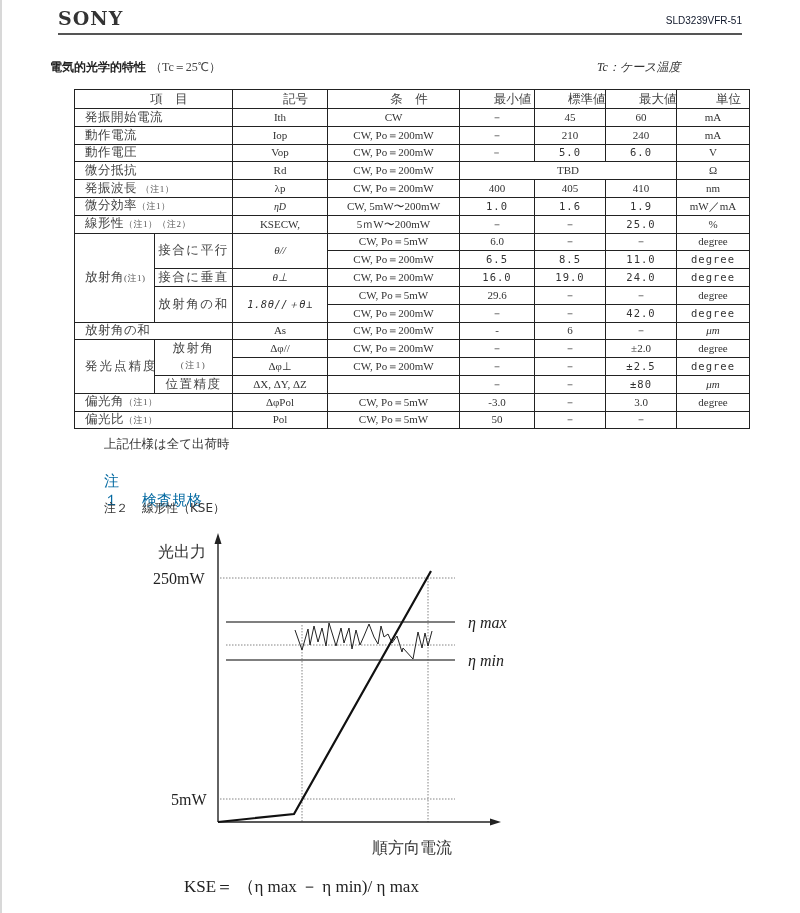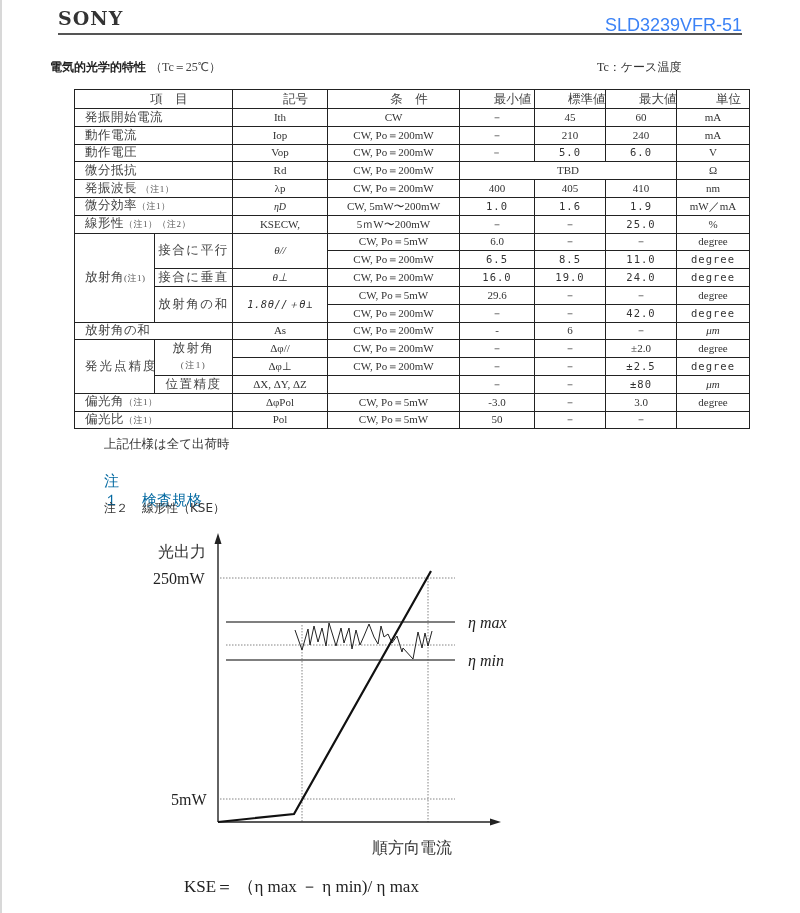--- a/index.html
+++ b/index.html
@@ -8,31 +8,31 @@
     background:#ffffff; color:#222;
     font-family: "DejaVu Serif", "Liberation Serif", serif;
   }
   .page-edge { position:absolute; left:0; top:0; width:2px; height:913px; background:#d8d8d8; }
   .logo {
     position:absolute; left:58px; top:7px;
     font-family:"DejaVu Serif", serif; font-weight:bold; font-size:19px; letter-spacing:1px; color:#333;
   }
   .model {
     position:absolute; right:58px; top:15px;
-    font-family:"Liberation Sans", sans-serif; font-size:18px; color:#3b82f6;
+    font-family:"Liberation Sans", sans-serif; font-size:10px; color:#0f172a;
   }
   .header-rule { position:absolute; left:58px; top:33px; width:684px; height:2px; background:#555; }
   .section-title {
     position:absolute; left:50px; top:59px; font-size:12px;
     font-family:"DejaVu Sans", sans-serif; font-weight:bold; color:#222;
   }
   .section-title .cond { font-weight:normal; font-family:"Liberation Serif", serif; color:#444; margin-left:4px; }
   .tc-note {
     position:absolute; left:597px; top:59px; font-size:12px;
-    font-family:"Liberation Serif", serif; color:#333;
+    font-family:"Liberation Serif", serif; color:#333;font-style:italic;
   }
 
   table.spec {
     position:absolute; left:74px; top:89px; width:675px;
     border-collapse:collapse; table-layout:fixed;
     font-family:"Liberation Serif", serif; font-size:11px; color:#333;
   }
   table.spec td, table.spec th {
     border:1.3px solid #222; padding:0 2px; height:16.8px; line-height:15px;
     text-align:center; white-space:nowrap; overflow:hidden; font-weight:normal;

